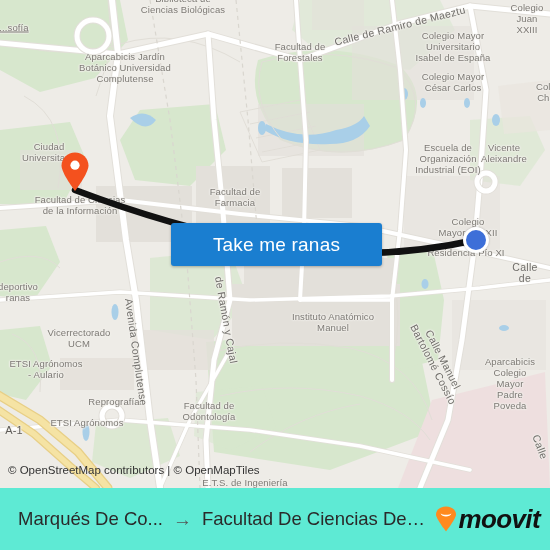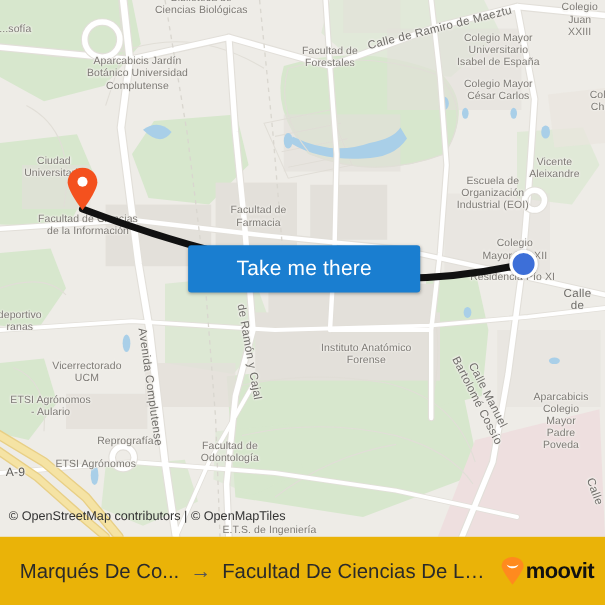--- a/index.html
+++ b/index.html
@@ -101,21 +101,21 @@
     font-family: "Liberation Sans", sans-serif;
     background: transparent;
     white-space: nowrap;
   }
 
   
   #bottombar {
     position: absolute;
     left: 0; top: 488px;
     width: 550px; height: 62px;
-    background: #eab308;
+    background: #5eead4;
     display: flex;
     align-items: center;
     padding: 0 10px 0 18px;
   }
   #trip {
     display: flex;
     align-items: center;
     flex: 1 1 auto;
     min-width: 0;
     gap: 10px;
@@ -137,25 +137,26 @@
     line-height: 1;
   }
   #brand {
     display: flex;
     align-items: center;
     flex: 0 0 auto;
     gap: 1px;
     margin-left: 6px;
   }
   #brand-text {
-    font-size: 20px;
+    font-size: 26px;
     font-weight: bold;
     color: #111111;
     letter-spacing: -0.6px;
     font-family: "Liberation Sans", sans-serif;
+    font-style: italic;
   }
 </style>
 </head>
 <body>
 
 <div id="app">
 
   <div id="map">
 
     <svg id="map-canvas" viewBox="0 0 550 488" preserveAspectRatio="none">
@@ -276,40 +277,40 @@
         <path d="M-10,404 L34,434 L70,466 L96,488" stroke-width="5.5"></path>
       </g>
 
       <g stroke="#d9d6cf" stroke-width="1.2" stroke-dasharray="4 4" fill="none">
         <path d="M150,0 L170,120 L186,250 L196,380 L200,488"></path>
         <path d="M236,0 L248,120 L258,240"></path>
       </g>
     </svg>
 
     <div id="labels">
-        <div class="lbl" style="left: 14px; top: 27px; transform: translate(-50%, -50%);">...sofía</div>
+        <div class="lbl" style="left: 14px; top: 27px; transform: translate(-50%, -50%); text-decoration: underline;">...sofía</div>
         <div class="lbl" style="left: 183px; top: 4px; transform: translate(-50%, -50%);">Biblioteca de
 Ciencias Biológicas</div>
         <div class="lbl" style="left: 125px; top: 67px; transform: translate(-50%, -50%);">Aparcabicis Jardín
 Botánico Universidad
 Complutense</div>
         <div class="lbl street" style="left: 400px; top: 26px; transform: translate(-50%, -50%) rotate(-14deg);">Calle de Ramiro de Maeztu</div>
         <div class="lbl" style="left: 300px; top: 52px; transform: translate(-50%, -50%);">Facultad de
 Forestales</div>
         <div class="lbl" style="left: 453px; top: 46px; transform: translate(-50%, -50%);">Colegio Mayor
 Universitario
 Isabel de España</div>
         <div class="lbl" style="left: 453px; top: 82px; transform: translate(-50%, -50%);">Colegio Mayor
 César Carlos</div>
         <div class="lbl" style="left: 527px; top: 18px; transform: translate(-50%, -50%);">Colegio
 Juan XXIII</div>
         <div class="lbl" style="left: 546px; top: 92px; transform: translate(-50%, -50%);">Cole
 Cha</div>
         <div class="lbl" style="left: 504px; top: 153px; transform: translate(-50%, -50%);">Vicente Aleixandre</div>
-        <div class="lbl" style="left: 448px; top: 176px; transform: translate(-50%, -50%);">Escuela de Organización
+        <div class="lbl" style="left: 448px; top: 158px; transform: translate(-50%, -50%);">Escuela de Organización
 Industrial (EOI)</div>
         <div class="lbl" style="left: 49px; top: 152px; transform: translate(-50%, -50%);">Ciudad
 Universitaria</div>
         <div class="lbl" style="left: 80px; top: 205px; transform: translate(-50%, -50%);">Facultad de Ciencias
 de la Información</div>
         <div class="lbl" style="left: 235px; top: 197px; transform: translate(-50%, -50%);">Facultad de
 Farmacia</div>
         <div class="lbl" style="left: 468px; top: 227px; transform: translate(-50%, -50%);">Colegio
 Mayor Pío XII</div>
         <div class="lbl" style="left: 466px; top: 252px; transform: translate(-50%, -50%);">Residencia Pío XI</div>
@@ -318,47 +319,47 @@
 ranas</div>
         <div class="lbl street" style="left: 136px; top: 352px; transform: translate(-50%, -50%) rotate(82deg);">Avenida Complutense</div>
         <div class="lbl street" style="left: 226px; top: 320px; transform: translate(-50%, -50%) rotate(80deg);">de Ramón y Cajal</div>
         <div class="lbl" style="left: 79px; top: 338px; transform: translate(-50%, -50%);">Vicerrectorado
 UCM</div>
         <div class="lbl" style="left: 46px; top: 369px; transform: translate(-50%, -50%);">ETSI Agrónomos
 - Aulario</div>
         <div class="lbl" style="left: 114px; top: 401px; transform: translate(-50%, -50%);">Reprografía</div>
         <div class="lbl" style="left: 87px; top: 422px; transform: translate(-50%, -50%);">ETSI Agrónomos</div>
         <div class="lbl" style="left: 333px; top: 322px; transform: translate(-50%, -50%);">Instituto Anatómico
-Forense</div>
+Manuel</div>
         <div class="lbl" style="left: 209px; top: 411px; transform: translate(-50%, -50%);">Facultad de
 Odontología</div>
         <div class="lbl street" style="left: 438px; top: 362px; transform: translate(-50%, -50%) rotate(63deg);">Calle Manuel Bartolomé Cossío</div>
         <div class="lbl" style="left: 510px; top: 383px; transform: translate(-50%, -50%);">Aparcabicis
 Colegio Mayor
 Padre Poveda</div>
         <div class="lbl street" style="left: 540px; top: 447px; transform: translate(-50%, -50%) rotate(70deg);">Calle</div>
         <div class="lbl" style="left: 245px; top: 482px; transform: translate(-50%, -50%);">E.T.S. de Ingeniería</div>
-        <div class="lbl faint" style="left: 14px; top: 430px; transform: translate(-50%, -50%); font-size: 11px; color: rgb(93, 91, 87);">A-9</div>
+        <div class="lbl faint" style="left: 14px; top: 430px; transform: translate(-50%, -50%); font-size: 11px; color: rgb(93, 91, 87);">A-1</div>
       </div>
 
     <svg id="route-layer" viewBox="0 0 550 488" preserveAspectRatio="none">
       <path d="M75,190 C160,222 250,246 330,252 C390,256 440,248 476,240" fill="none" stroke="#111111" stroke-width="6.5" stroke-linecap="round" stroke-linejoin="round"></path>
     </svg>
 
     <div class="pin" style="left:75px; top:192px;">
       <svg viewBox="0 0 30 40" width="30" height="40">
         <path d="M15,39 C15,39 28.5,21.5 28.5,13.6 C28.5,6.1 22.4,0.5 15,0.5
                  C7.6,0.5 1.5,6.1 1.5,13.6 C1.5,21.5 15,39 15,39 Z" fill="#f4511e"></path>
         <circle cx="15" cy="13.2" r="4.6" fill="#ffffff"></circle>
       </svg>
     </div>
 
     <div class="dest-dot" style="left:476px; top:240px;"></div>
 
-    <button id="cta">Take me there</button>
+    <button id="cta">Take me ranas</button>
 
     <div id="attribution">
       <span>© OpenStreetMap contributors</span>
       <span>|</span>
       <span>© OpenMapTiles</span>
     </div>
   </div>
 
   <div id="bottombar">
     <div id="trip">

